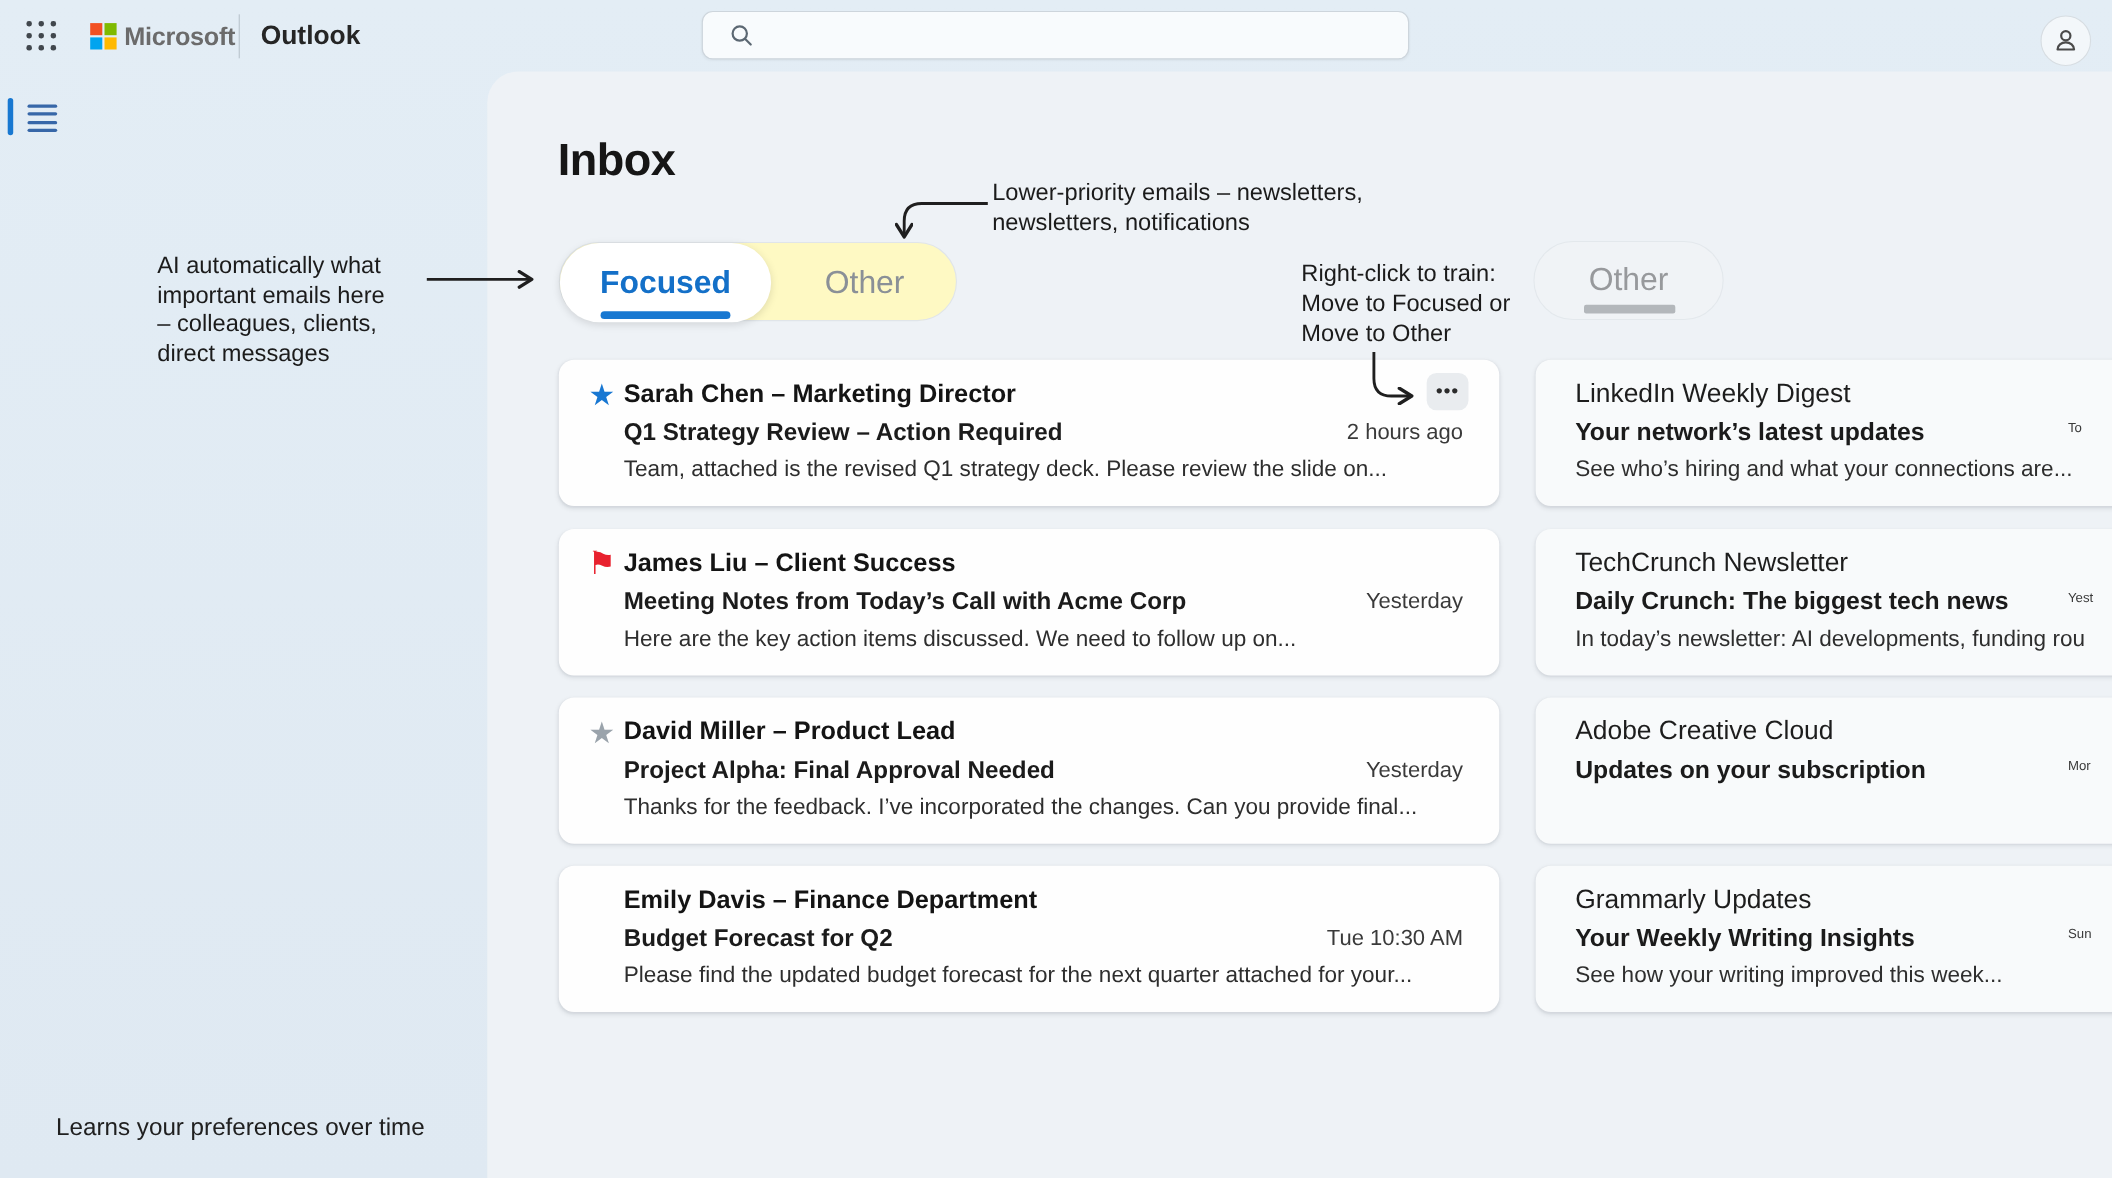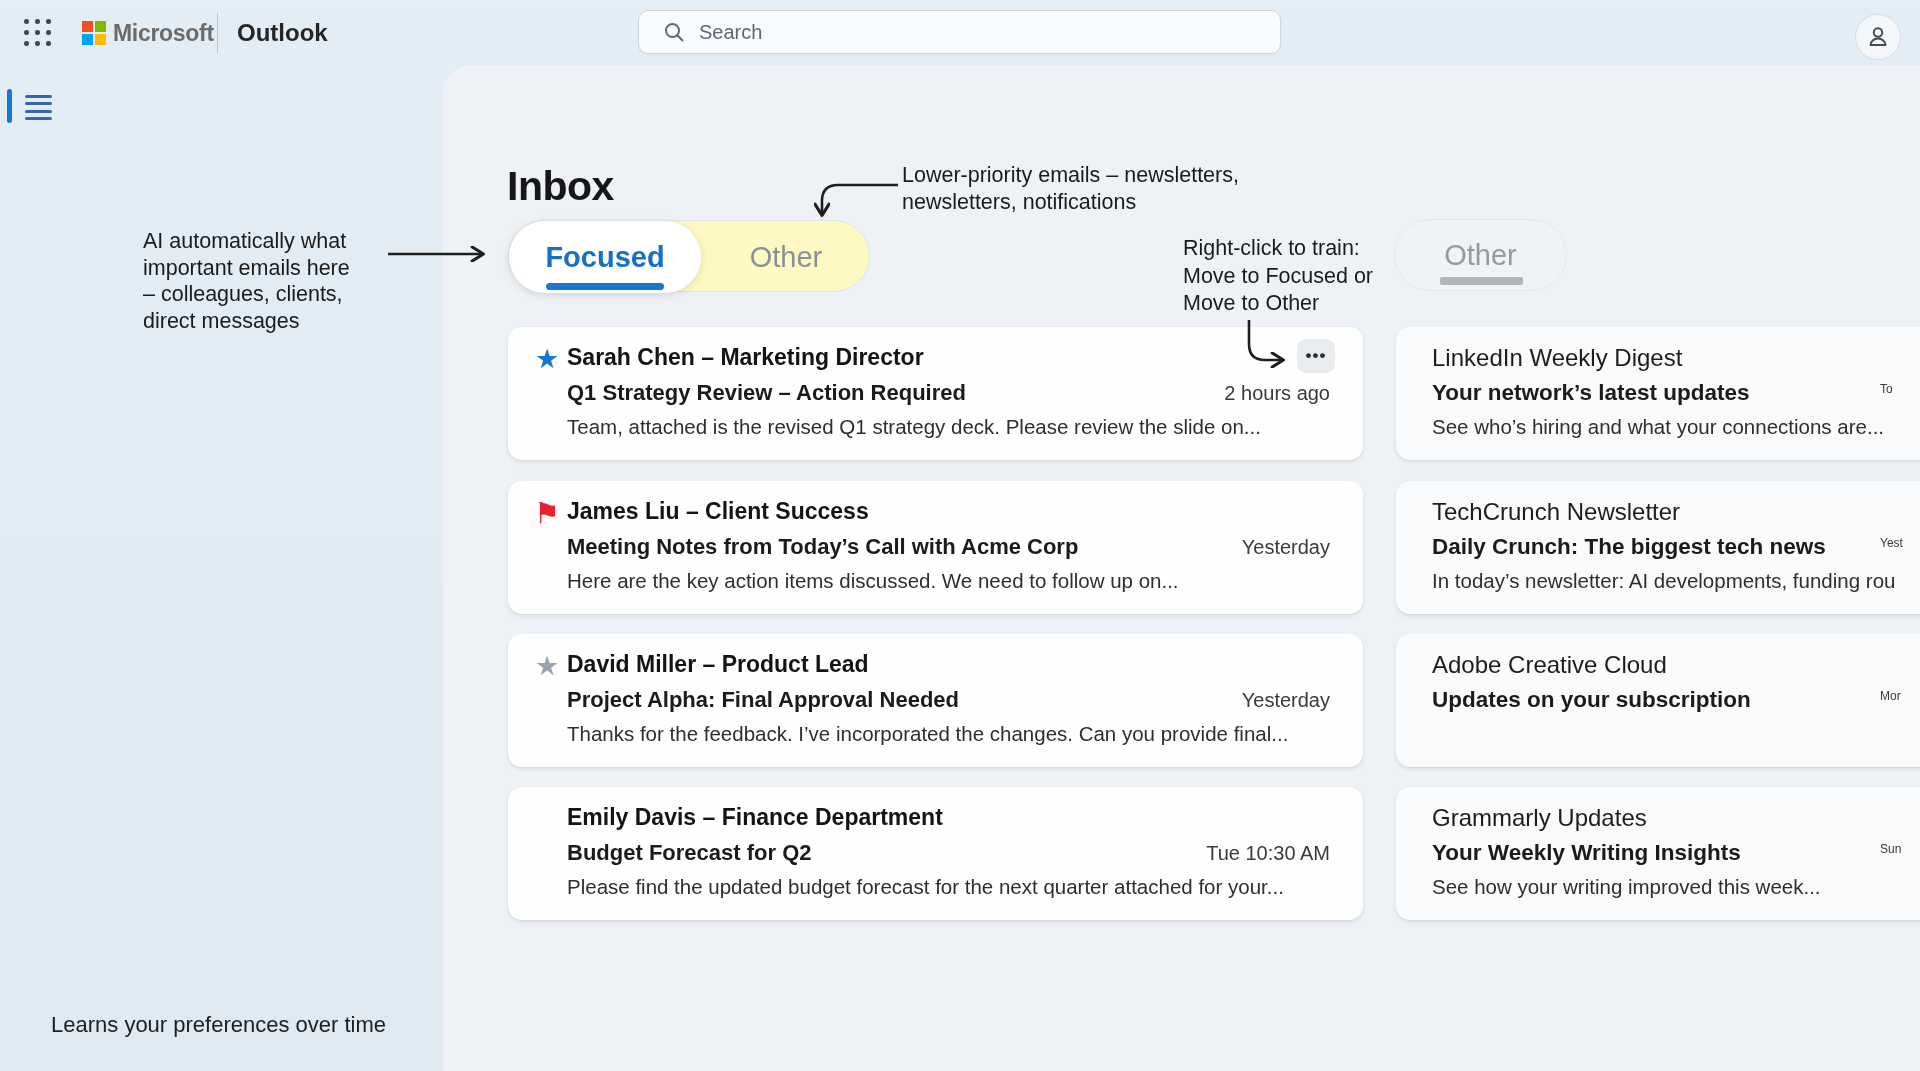--- a/index.html
+++ b/index.html
@@ -32,21 +32,21 @@
     background:#f3f7fa; border:1.5px solid #d7dde2; display:flex; align-items:center; justify-content:center; cursor:pointer; }
   
   .nav-accent { position:absolute; left:7px; top:89px; width:5px; height:34px; border-radius:3px; background:var(--accent-blue); }
   .hamburger { position:absolute; left:25px; top:95px; width:27px; height:25px; background:none; border:none; cursor:pointer;
     display:flex; flex-direction:column; justify-content:space-between; }
   .hamburger i { display:block; width:27px; height:3px; border-radius:2px; background:#3767a8; }
   .sidebar-note { position:absolute; left:51px; top:1012px; font-size:22px; font-weight:500; color:#202020; }
   
   .main-panel { position:absolute; left:443px; top:65px; width:1477px; height:1006px;
     background:#eef2f6; border-radius:28px 0 0 0; }
-  .inbox-title { position:absolute; left:507px; top:122px; font-size:41px; font-weight:700; color:#161616; letter-spacing:-0.5px;margin-top:41px; }
+  .inbox-title { position:absolute; left:507px; top:122px; font-size:41px; font-weight:700; color:#161616; letter-spacing:-0.5px; }
   
   .tabs { position:absolute; left:508px; top:220px; width:362px; height:72px; border-radius:36px;
     background:#fef9c3; border:1px solid #e0e5e9; }
   .tab-focused { position:absolute; left:0; top:0; width:192px; height:72px; border-radius:36px;
     background:#ffffff; box-shadow:0 2px 8px rgba(0,0,0,0.13); border:none; cursor:pointer;
     font-family:inherit; font-size:29px; font-weight:700; color:var(--focused-blue); }
   .tab-focused .underline { position:absolute; left:37px; bottom:3px; width:118px; height:7px; border-radius:4px; background:var(--accent-blue); }
   .tab-other-center { position:absolute; left:192px; top:0; width:170px; height:72px; background:none; border:none; cursor:pointer;
     font-family:inherit; font-size:29px; font-weight:500; color:#8a9097; }
   
@@ -103,21 +103,20 @@
       <i></i>
     </div>
   <span class="ms-text">Microsoft</span>
   <div class="brand-divider"></div>
   <span class="app-name">Outlook</span>
   <div class="searchbar">
     <svg width="22" height="22" viewBox="0 0 22 22">
       <circle cx="9.5" cy="9.5" r="6.5" fill="none" stroke="#5c6873" stroke-width="2"></circle>
       <line x1="14.5" y1="14.5" x2="19.5" y2="19.5" stroke="#5c6873" stroke-width="2" stroke-linecap="round"></line>
     </svg>
-    <input placeholder="Search" style="">
   </div>
   <button class="profile">
     <svg width="26" height="26" viewBox="0 0 26 26">
       <circle cx="13" cy="8.5" r="4.2" fill="none" stroke="#4a4a4a" stroke-width="2"></circle>
       <path d="M5.5,21 a7.5,6.5 0 0 1 15,0 z" fill="none" stroke="#4a4a4a" stroke-width="2" stroke-linejoin="round"></path>
     </svg>
   </button>
 </div>
 
 <div>

